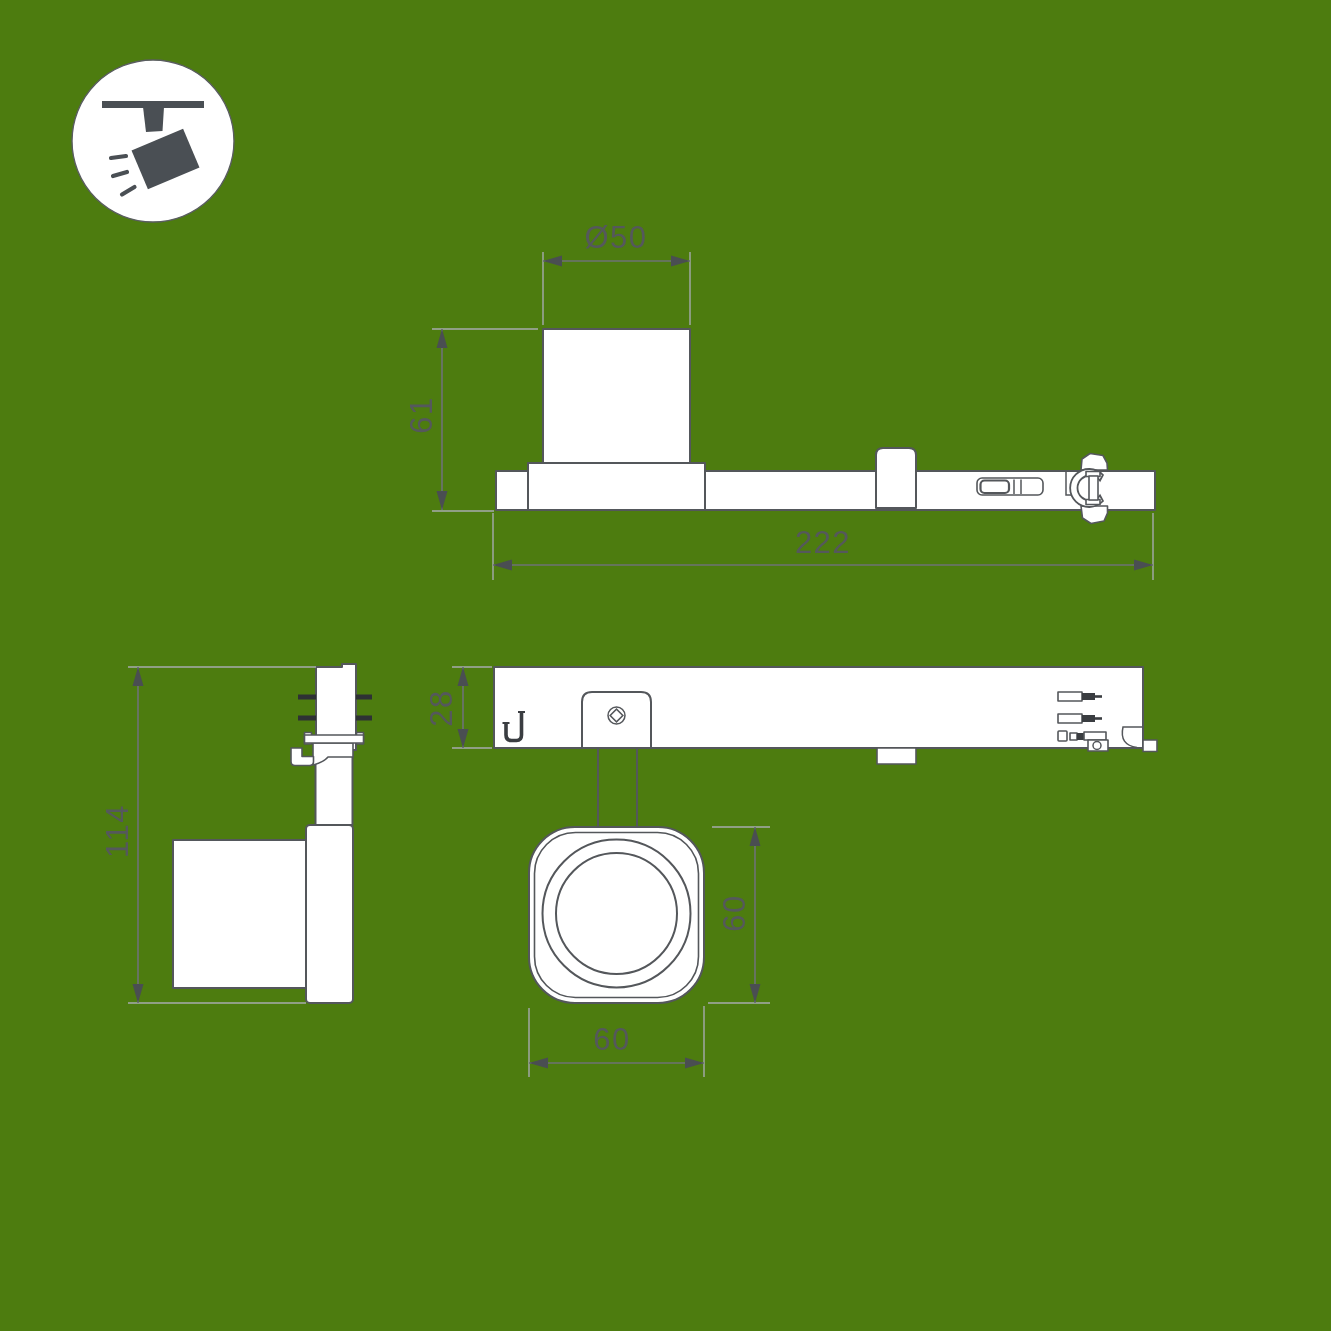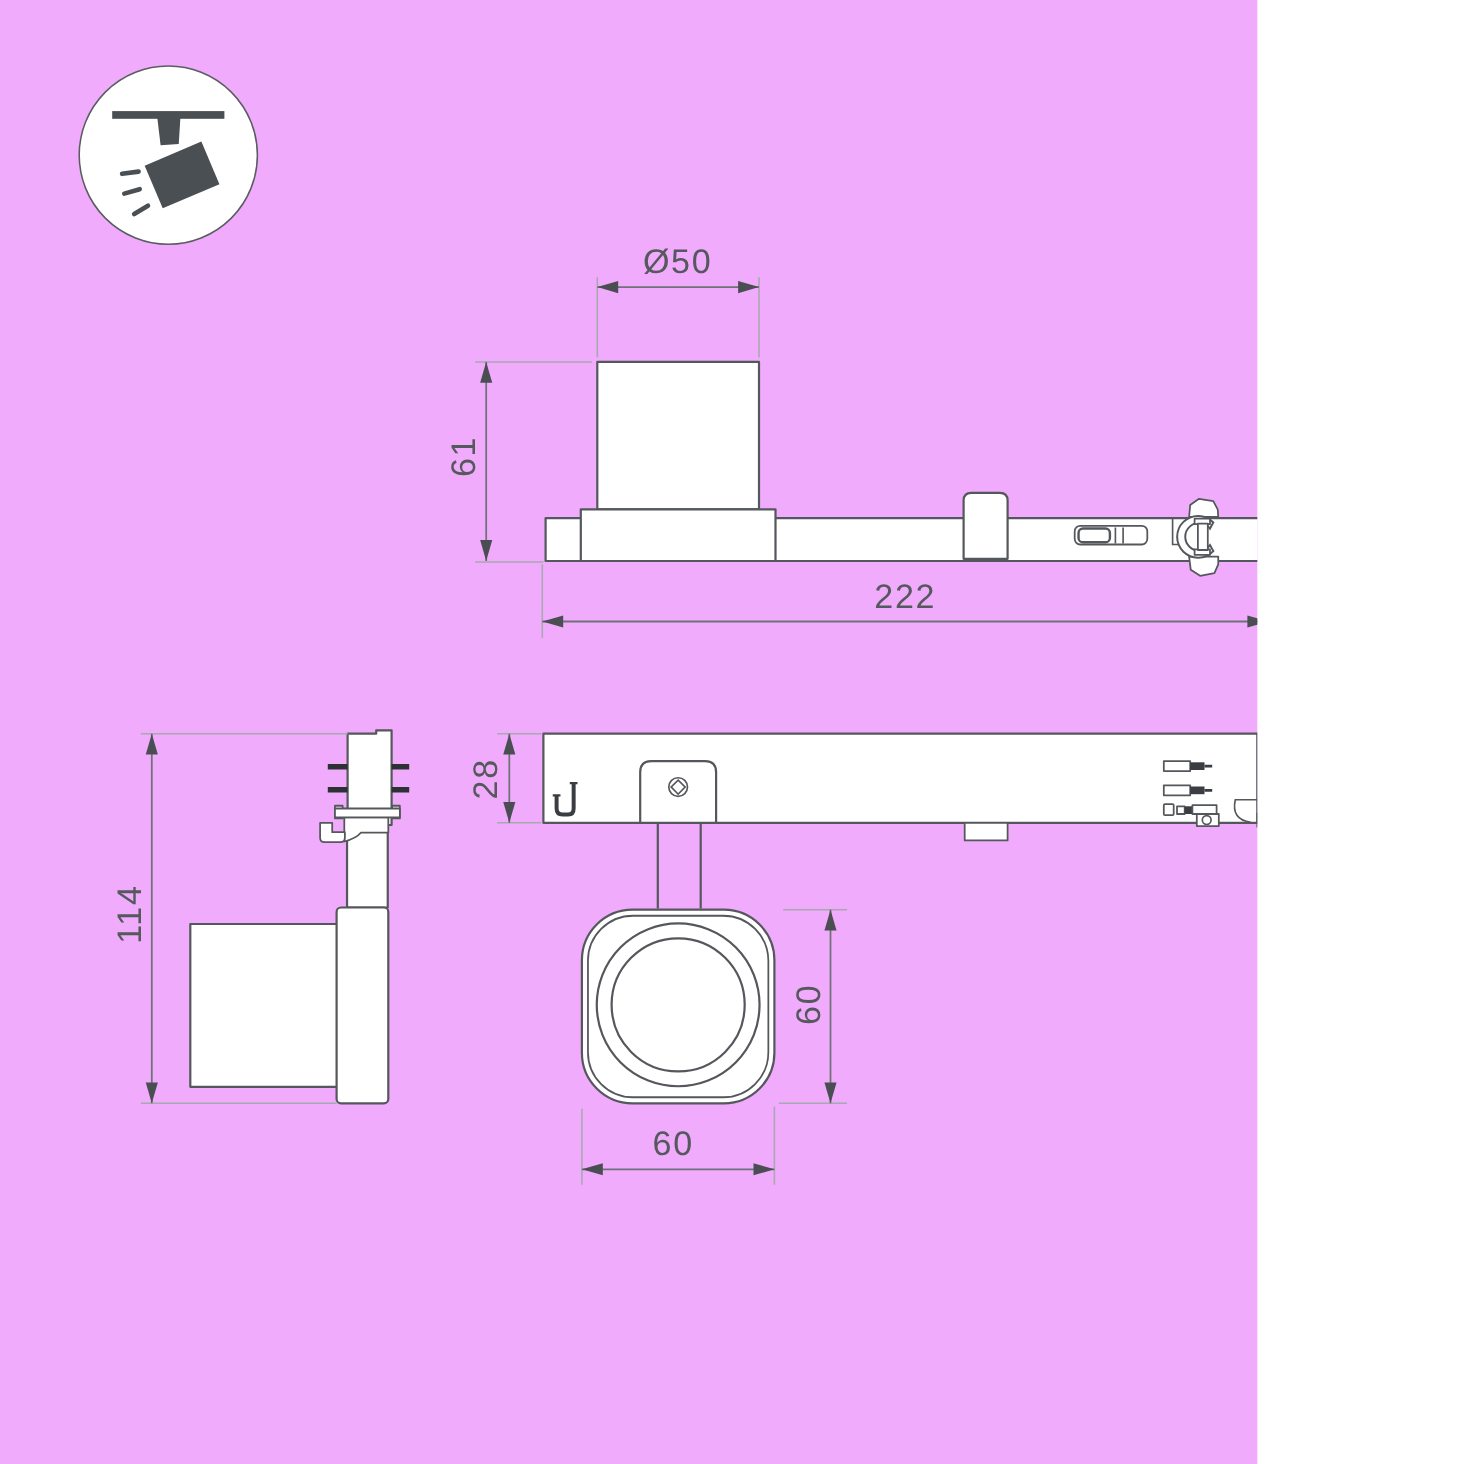--- a/index.html
+++ b/index.html
@@ -1,16 +1,16 @@
 <!DOCTYPE html>
 <html><head>
 <meta charset="utf-8">
 <style>
   html,body{margin:0;padding:0;background:#ffffff;}
-  .page{width:1143px;height:1331px;position:relative;background:#f0abfc;overflow:hidden;text-align:right;}
+  .page{width:1331px;height:1331px;position:relative;background:#4d7c0f;overflow:hidden;text-align:right;}
   svg{display:block;}
   .obj{stroke:#54575b;stroke-width:2;fill:none;stroke-linejoin:round;}
   .objf{stroke:#54575b;stroke-width:2;fill:#ffffff;stroke-linejoin:round;}
   .objt{stroke:#54575b;stroke-width:1.6;fill:#ffffff;stroke-linejoin:round;}
   .thin{stroke:#54575b;stroke-width:1.5;fill:none;}
   .ext{stroke:#a6aaae;stroke-width:1.4;fill:none;}
   .dim{stroke:#6e7276;stroke-width:1.6;fill:none;}
   .arr{fill:#4a4e52;stroke:none;}
   .darkf{fill:#3a3d41;stroke:none;}
   .icf{fill:#4a4f54;stroke:none;}

